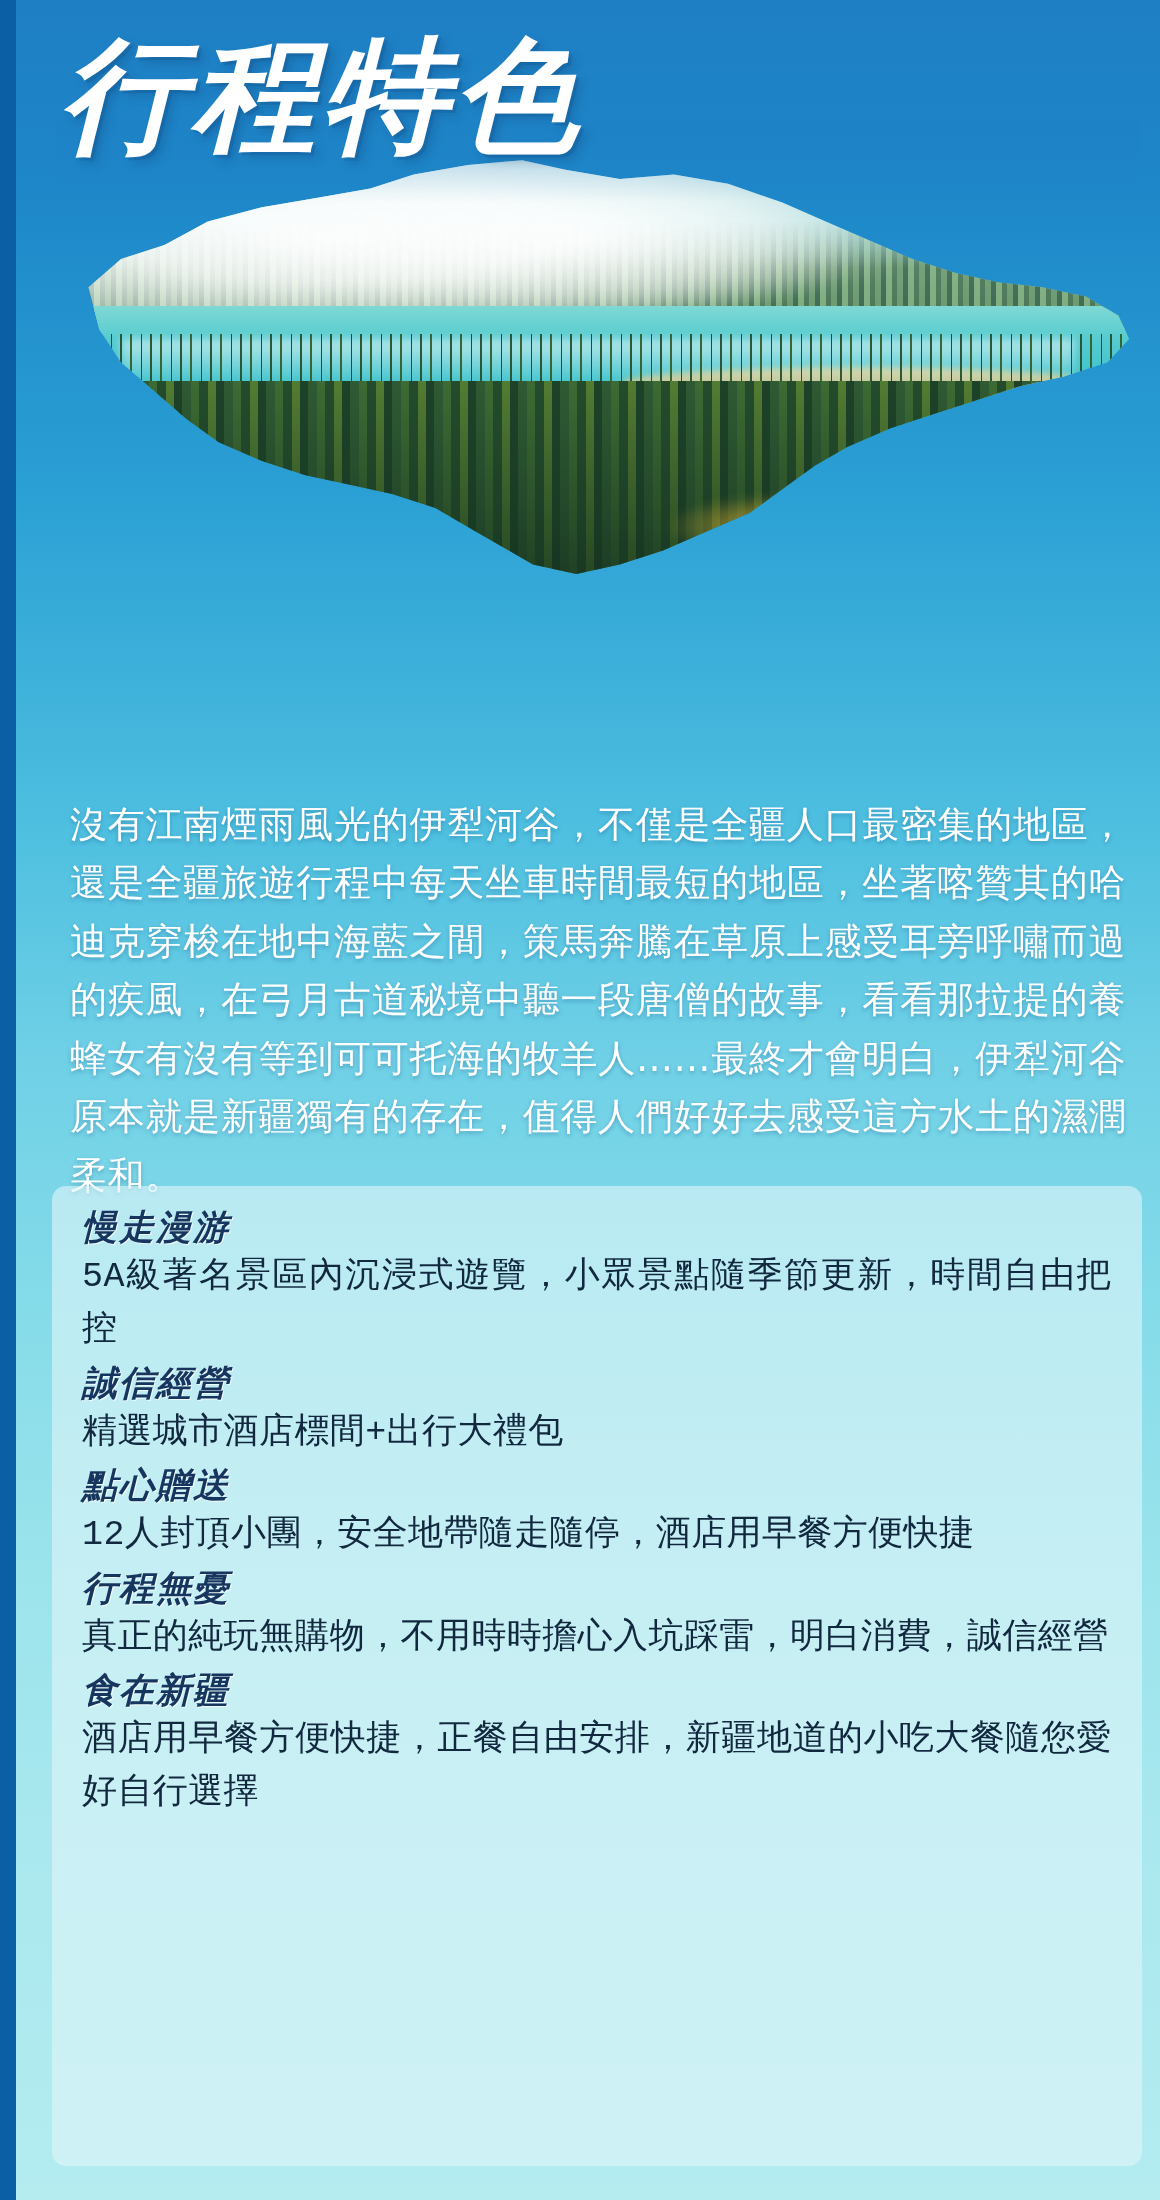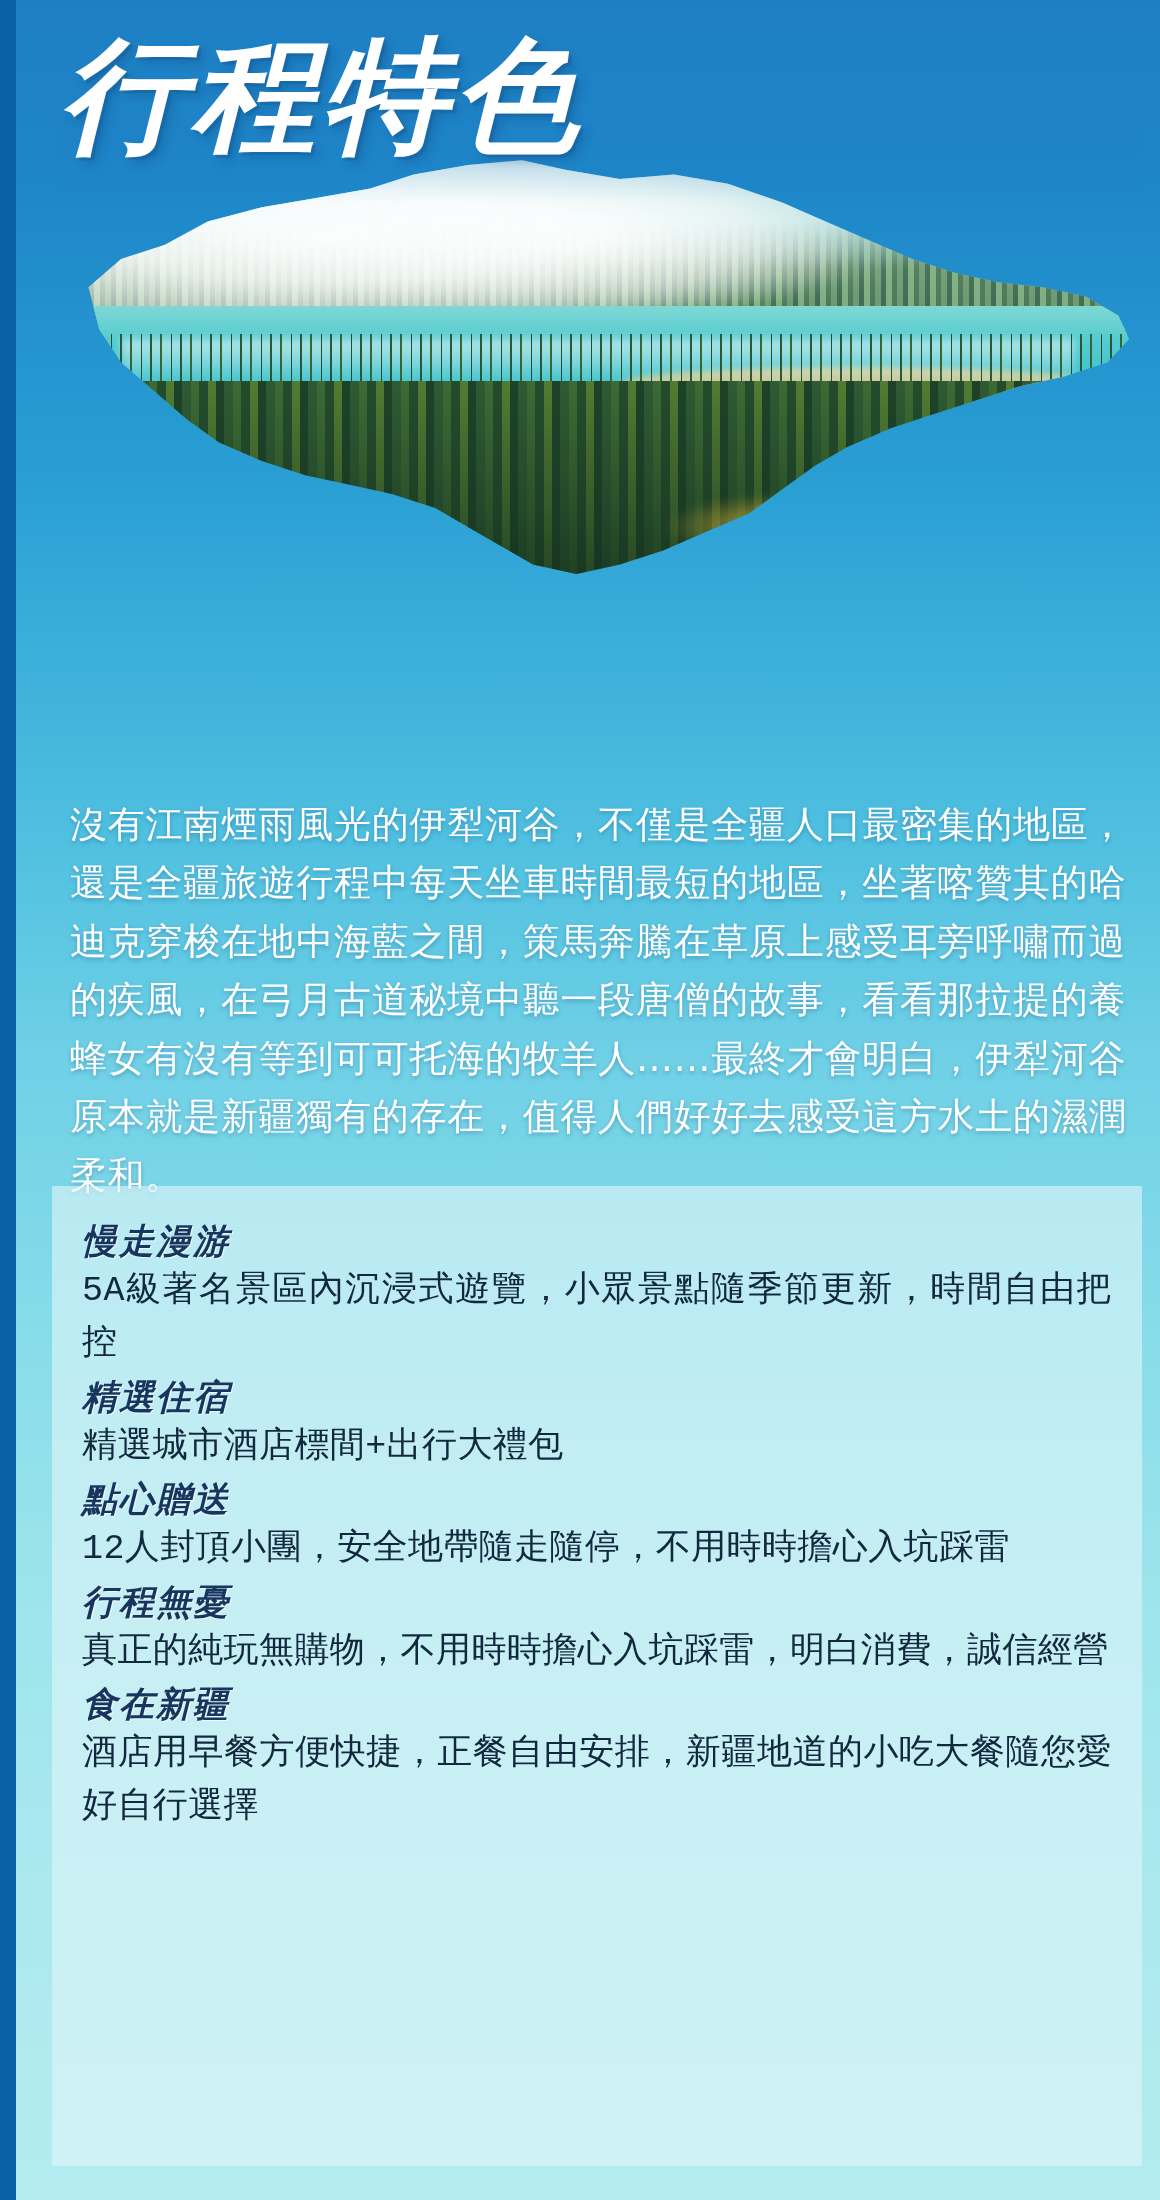--- a/index.html
+++ b/index.html
@@ -179,22 +179,22 @@
   }
 
   
   .panel {
     position: absolute;
     left: 36px;
     top: 1186px;
     width: 1090px;
     height: 980px;
     background: rgba(222,245,248,0.62);
-    border-radius: 1px;
-    padding: 32px 30px 18px 30px;
+    border-radius: 14px;
+    padding: 18px 30px 18px 30px;
     z-index: 5;
   }
   .feature { margin-bottom: 2px; }
   .feature-title {
     font-family: "DejaVu Sans", "Liberation Sans", sans-serif;
     font-weight: bold;
     font-style: italic;
     font-size: 35px;
     line-height: 1.35;
     color: #16365f;
@@ -239,27 +239,27 @@
   <div class="intro">沒有江南煙雨風光的伊犁河谷，不僅是全疆人口最密集的地區，還是全疆旅遊行程中每天坐車時間最短的地區，坐著喀贊其的哈迪克穿梭在地中海藍之間，策馬奔騰在草原上感受耳旁呼嘯而過的疾風，在弓月古道秘境中聽一段唐僧的故事，看看那拉提的養蜂女有沒有等到可可托海的牧羊人……最終才會明白，伊犁河谷原本就是新疆獨有的存在，值得人們好好去感受這方水土的濕潤柔和。</div>
 
   <div class="panel">
 
     <div class="feature">
       <div class="feature-title">慢走漫游</div>
       <div class="feature-desc">5A級著名景區內沉浸式遊覽，小眾景點隨季節更新，時間自由把控</div>
     </div>
 
     <div class="feature">
-      <div class="feature-title">精選住宿</div>
+      <div class="feature-title">誠信經營</div>
       <div class="feature-desc">精選城市酒店標間+出行大禮包</div>
     </div>
 
     <div class="feature">
       <div class="feature-title">點心贈送</div>
-      <div class="feature-desc">12人封頂小團，安全地帶隨走隨停，不用時時擔心入坑踩雷</div>
+      <div class="feature-desc">12人封頂小團，安全地帶隨走隨停，酒店用早餐方便快捷</div>
     </div>
 
     <div class="feature">
       <div class="feature-title">行程無憂</div>
       <div class="feature-desc">真正的純玩無購物，不用時時擔心入坑踩雷，明白消費，誠信經營</div>
     </div>
 
     <div class="feature">
       <div class="feature-title">食在新疆</div>
       <div class="feature-desc">酒店用早餐方便快捷，正餐自由安排，新疆地道的小吃大餐隨您愛好自行選擇</div>

